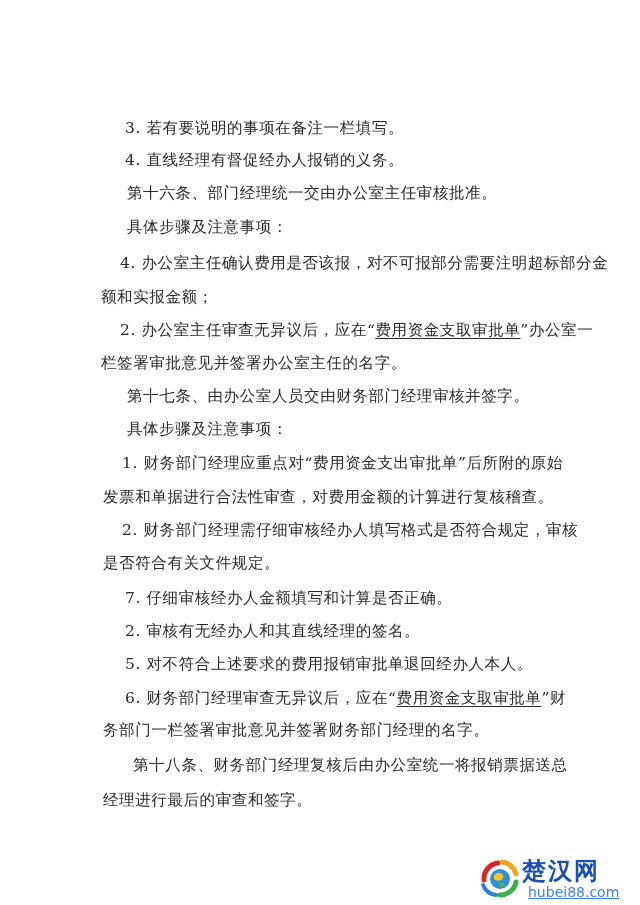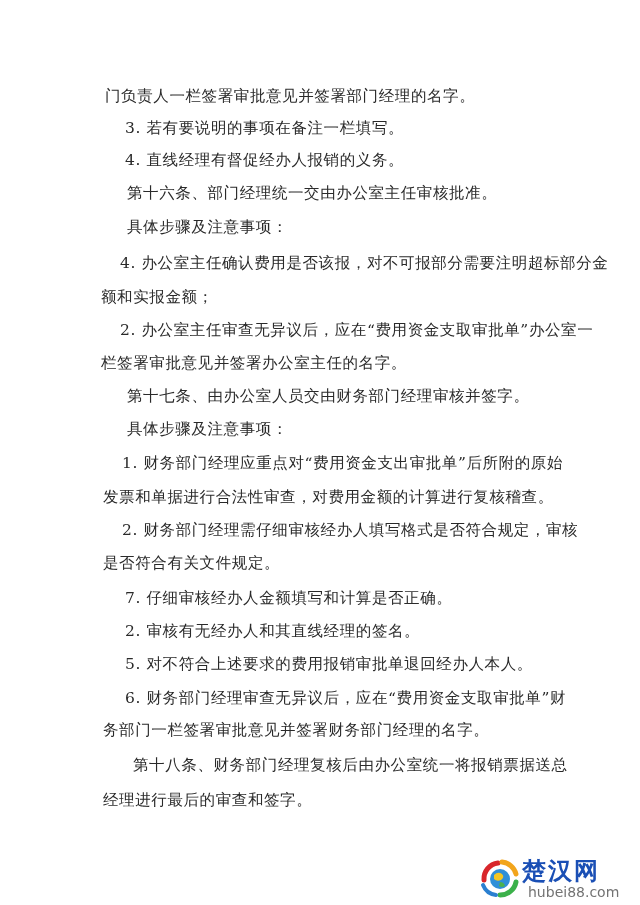--- a/index.html
+++ b/index.html
@@ -6,31 +6,30 @@
   body {
     width: 640px; height: 905px; background: #ffffff; position: relative; overflow: hidden;
     font-family: "DejaVu Serif", "Liberation Serif", serif;
     color: #2a2a2a;
   }
   .page { position: absolute; left: 0; top: 0; width: 640px; height: 905px; }
   .line {
     position: absolute; white-space: nowrap;
     font-size: 15.5px; line-height: 20px; letter-spacing: 0.6px;
   }
-  .u { text-underline-offset: 3px; }
+  .u { text-decoration: underline; text-underline-offset: 3px; }
   .logo { position: absolute; left: 478px; top: 855px; width: 160px; height: 48px; }
   .logo-cn { position: absolute; left: 44px; top: 0px; font-family: Liberation Serif, serif; font-weight: bold; font-size: 24px; color: #1a4fb5; letter-spacing: 2px; }
-  .logo-en { position: absolute; left: 50px; top: 29px; font-family: "DejaVu Sans", sans-serif; font-size: 14px; color: #737373; }
+  .logo-en { position: absolute; left: 50px; top: 29px; font-family: "DejaVu Sans", sans-serif; font-size: 14px; color: #3b82f6; text-decoration: underline; }
   .globe { position: absolute; left: 0; top: 3px; width: 44px; height: 40px; }
 </style>
 </head>
 <body>
 
 <div class="page">
-  <div class="line" style="left:105px;top:86px">门负责人一栏签署审批意见并签署部门经理的名字。</div>
   <div class="line" style="left:125px;top:118px">3. 若有要说明的事项在备注一栏填写。</div>
   <div class="line" style="left:125px;top:150px">4. 直线经理有督促经办人报销的义务。</div>
   <div class="line" style="left:127px;top:183px">第十六条、部门经理统一交由办公室主任审核批准。</div>
   <div class="line" style="left:127px;top:217px">具体步骤及注意事项：</div>
   <div class="line" style="left:120px;top:253px">4. 办公室主任确认费用是否该报，对不可报部分需要注明超标部分金</div>
   <div class="line" style="left:101px;top:287px">额和实报金额；</div>
   <div class="line" style="left:120px;top:320px">
     <span>2. 办公室主任审查无异议后，应在“</span><span class="u">费用资金支取审批单</span><span>”办公室一</span>
   </div>
   <div class="line" style="left:127px;top:386px">第十七条、由办公室人员交由财务部门经理审核并签字。</div>

